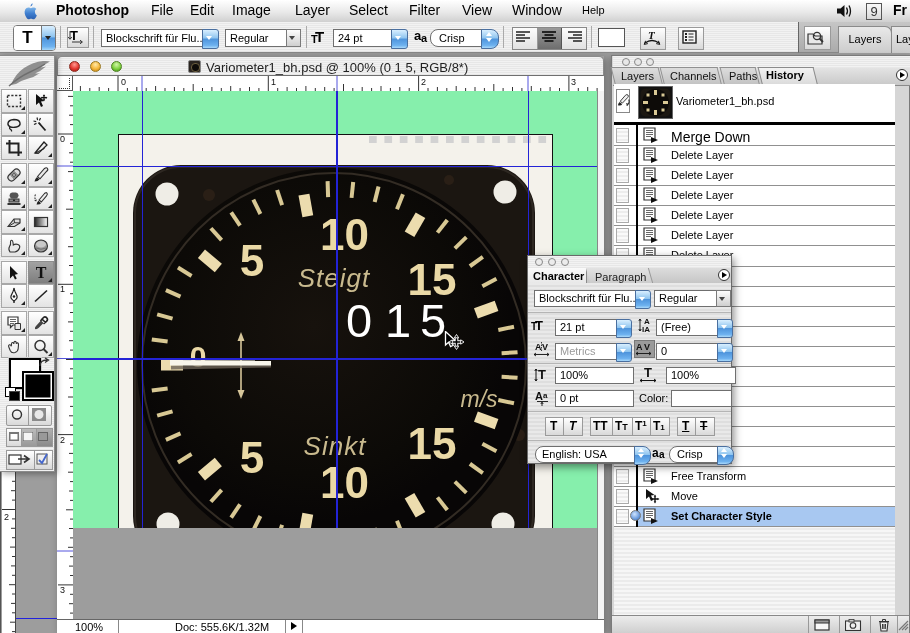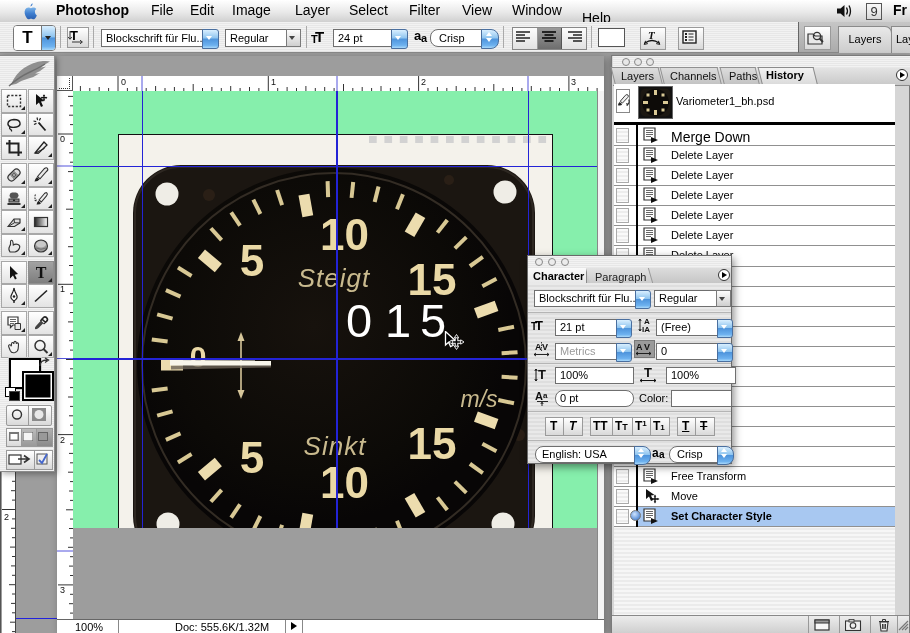--- a/index.html
+++ b/index.html
@@ -30,21 +30,21 @@
  </svg>
  <div class="abs" style="left:56px;top:2px;font-size:14px;font-weight:bold;color:#000;">Photoshop</div>
  <div class="abs" style="left:151px;top:2px;font-size:14px;">File</div>
  <div class="abs" style="left:190px;top:2px;font-size:14px;">Edit</div>
  <div class="abs" style="left:232px;top:2px;font-size:14px;">Image</div>
  <div class="abs" style="left:295px;top:2px;font-size:14px;">Layer</div>
  <div class="abs" style="left:349px;top:2px;font-size:14px;">Select</div>
  <div class="abs" style="left:409px;top:2px;font-size:14px;">Filter</div>
  <div class="abs" style="left:462px;top:2px;font-size:14px;">View</div>
  <div class="abs" style="left:512px;top:2px;font-size:14px;">Window</div>
- <div class="abs" style="left:582px;top:10px;font-size:14px;">Help</div>
+ <div class="abs" style="left:582px;top:4px;font-size:11px;">Help</div>
  <svg class="abs" style="left:837px;top:4px;" width="18" height="14" viewBox="0 0 18 14">
   <path d="M0 4.5 L3.5 4.5 L7.5 1 L7.5 13 L3.5 9.5 L0 9.5 Z" fill="#111"></path>
   <path d="M9.5 3.5 Q11.5 7 9.5 10.5 M12 1.5 Q15 7 12 12.5" stroke="#111" stroke-width="1.3" fill="none"></path>
  </svg>
  <div class="abs" style="left:866px;top:3px;width:14px;height:15px;border:1px solid #555;color:#333;font-size:13px;text-align:center;line-height:15px;">9</div>
  <div class="abs" style="left:893px;top:2px;font-size:14px;font-weight:bold;">Fr</div>
 </div>
 
 <div class="abs pin" style="left:0;top:22px;width:910px;height:30px;border-bottom:1px solid #8a8a8a;">
 
@@ -135,20 +135,29 @@
         <path d="M10 9.3H13 M9 18.7H13 M10 28.1H13 M0 37.5H13 M10 46.9H13 M9 56.3H13 M10 65.7H13 M8 75.1H13 M10 84.5H13 M9 93.9H13 M10 103.3H13 M7 112.7H13 M10 122.0H13 M9 131.4H13 M10 140.8H13 M8 150.2H13 M10 159.6H13" stroke="#333" stroke-width="1"></path>
         <text x="2" y="48" font-size="9" fill="#111" font-family="Liberation Sans,sans-serif">2</text>
       </svg>
  </div>
  <div class="abs" style="left:15px;top:0;width:42px;height:161px;background:#9d9d9d;"></div>
  <div class="abs" style="left:15px;top:146px;width:42px;height:1px;background:#2222dd;"></div>
 </div>
 
 <div class="abs" style="left:57px;top:56px;width:547px;height:577px;box-shadow:2px 2px 8px rgba(0,0,0,0.3);">
 
+ <div class="abs pin" style="left:0;top:0;width:547px;height:20px;border:1px solid #8c8c8c;border-bottom:1px solid #6f6f6f;border-radius:5px 5px 0 0;box-sizing:border-box;">
+  <div class="abs" style="left:11px;top:4px;width:11px;height:11px;border-radius:6px;background:radial-gradient(circle at 50% 30%,#ff9a90 0%,#e33830 55%,#9c1510 100%);border:1px solid #8a2b20;box-sizing:border-box;"></div>
+  <div class="abs" style="left:32px;top:4px;width:11px;height:11px;border-radius:6px;background:radial-gradient(circle at 50% 30%,#ffe9a8 0%,#f5b63a 55%,#b97c12 100%);border:1px solid #99771e;box-sizing:border-box;"></div>
+  <div class="abs" style="left:53px;top:4px;width:11px;height:11px;border-radius:6px;background:radial-gradient(circle at 50% 30%,#d2f5a8 0%,#7ed13f 55%,#3f8a14 100%);border:1px solid #4e7f23;box-sizing:border-box;"></div>
+  <div class="abs" style="left:130px;top:3px;width:13px;height:13px;border-radius:2px;background:#2a2520;border:1px solid #888;box-sizing:border-box;">
+        <div class="abs" style="left:2px;top:2px;width:7px;height:7px;border-radius:4px;background:#0e0c09;border:1px solid #6b5f3e;"></div>
+      </div>
+  <div class="abs" style="left:148px;top:3px;font-size:13px;color:#222;">Variometer1_bh.psd @ 100% (0 1 5, RGB/8*)</div>
+ </div>
 
  <div class="abs" style="left:0;top:20px;width:16px;height:15px;background:#fff;border-right:1px solid #555;border-bottom:1px solid #555;box-sizing:border-box;">
   <div class="abs" style="left:2px;top:2px;width:10px;height:10px;border-right:1.5px dotted #333;border-bottom:1.5px dotted #333;"></div>
  </div>
  <div class="abs" style="left:16px;top:20px;width:531px;height:15px;background:#fff;overflow:hidden;">
   <svg width="531" height="15" viewBox="0 0 531 15">
         <path d="M7.4 10V15 M16.8 12V15 M26.2 11V15 M35.6 12V15 M45.0 0V15 M54.4 12V15 M63.8 11V15 M73.2 12V15 M82.6 10V15 M92.0 12V15 M101.4 11V15 M110.8 12V15 M120.2 8V15 M129.5 12V15 M138.9 11V15 M148.3 12V15 M157.7 10V15 M167.1 12V15 M176.5 11V15 M185.9 12V15 M195.3 0V15 M204.7 12V15 M214.1 11V15 M223.5 12V15 M232.9 10V15 M242.3 12V15 M251.7 11V15 M261.1 12V15 M270.5 8V15 M279.8 12V15 M289.2 11V15 M298.6 12V15 M308.0 10V15 M317.4 12V15 M326.8 11V15 M336.2 12V15 M345.6 0V15 M355.0 12V15 M364.4 11V15 M373.8 12V15 M383.2 10V15 M392.6 12V15 M402.0 11V15 M411.4 12V15 M420.8 8V15 M430.1 12V15 M439.5 11V15 M448.9 12V15 M458.3 10V15 M467.7 12V15 M477.1 11V15 M486.5 12V15 M495.9 0V15 M505.3 12V15 M514.7 11V15 M524.1 12V15" stroke="#333" stroke-width="1"></path>
         <text x="48" y="9" font-size="9" fill="#111" font-family="Liberation Sans,sans-serif">0</text>
         <text x="198" y="9" font-size="9" fill="#111" font-family="Liberation Sans,sans-serif">1</text>
         <text x="348" y="9" font-size="9" fill="#111" font-family="Liberation Sans,sans-serif">2</text>
@@ -799,21 +808,21 @@
       <path d="M2 14.5 L18 14.5 M4 13 L2 14.5 L4 16 M16 13 L18 14.5 L16 16" stroke="#111" stroke-width="1" fill="none"></path>
     </svg>
  <div class="abs field" style="left:138px;top:110.5px;width:64px;height:15px;line-height:15px;padding-left:4px;">100%</div>
 
  <svg class="abs" style="left:6px;top:133px;" width="18" height="18" viewBox="0 0 18 18">
       <text x="1" y="11" font-size="11" font-weight="bold" font-family="Liberation Sans,sans-serif" fill="#111">A</text>
       <text x="9" y="9" font-size="8" font-weight="bold" font-family="Liberation Sans,sans-serif" fill="#111">a</text>
       <path d="M3 12.5 L14 12.5" stroke="#111" stroke-width="0.9"></path>
       <path d="M8 17 L8 13.5 M6.8 15 L8 13.2 L9.2 15" stroke="#111" stroke-width="0.9" fill="none"></path>
     </svg>
- <div class="abs field" style="left:27px;top:133.5px;width:73px;height:15px;line-height:15px;padding-left:4px;border-radius:8px;">0 pt</div>
+ <div class="abs field" style="left:27px;top:133.5px;width:73px;height:15px;line-height:15px;padding-left:4px;">0 pt</div>
  <div class="abs" style="left:111px;top:136px;font-size:11px;">Color:</div>
  <div class="abs field" style="left:143px;top:133.5px;width:59px;height:15px;"></div>
  <div class="abs" style="left:0;top:154.5px;width:203px;height:1px;background:#b5b5b5;"></div>
 
  <div class="abs tbtn" style="left:17px;top:161px;width:18px;height:17px;"></div>
     <div class="abs" style="left:22px;top:162.5px;font-size:12px;font-weight:bold;">T</div>
  <div class="abs tbtn" style="left:35px;top:161px;width:18px;height:17px;"></div>
     <div class="abs" style="left:41px;top:162.5px;font-size:12px;font-weight:bold;font-style:italic;">T</div>
  <div class="abs tbtn" style="left:62px;top:161px;width:22px;height:17px;"></div>
     <div class="abs" style="left:65px;top:162.5px;font-size:12px;font-weight:bold;">TT</div>

